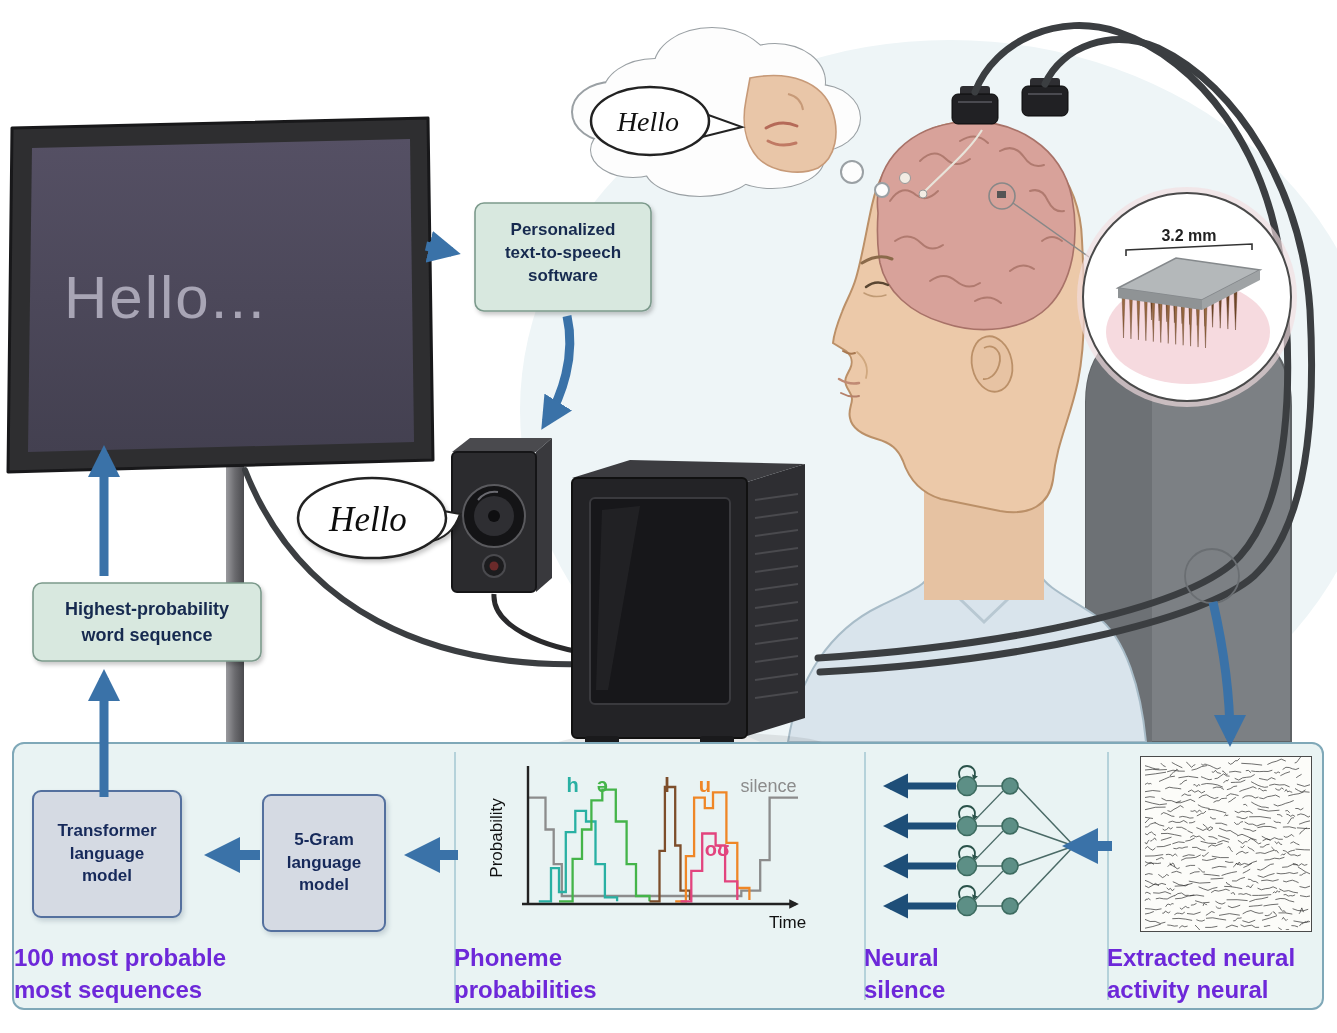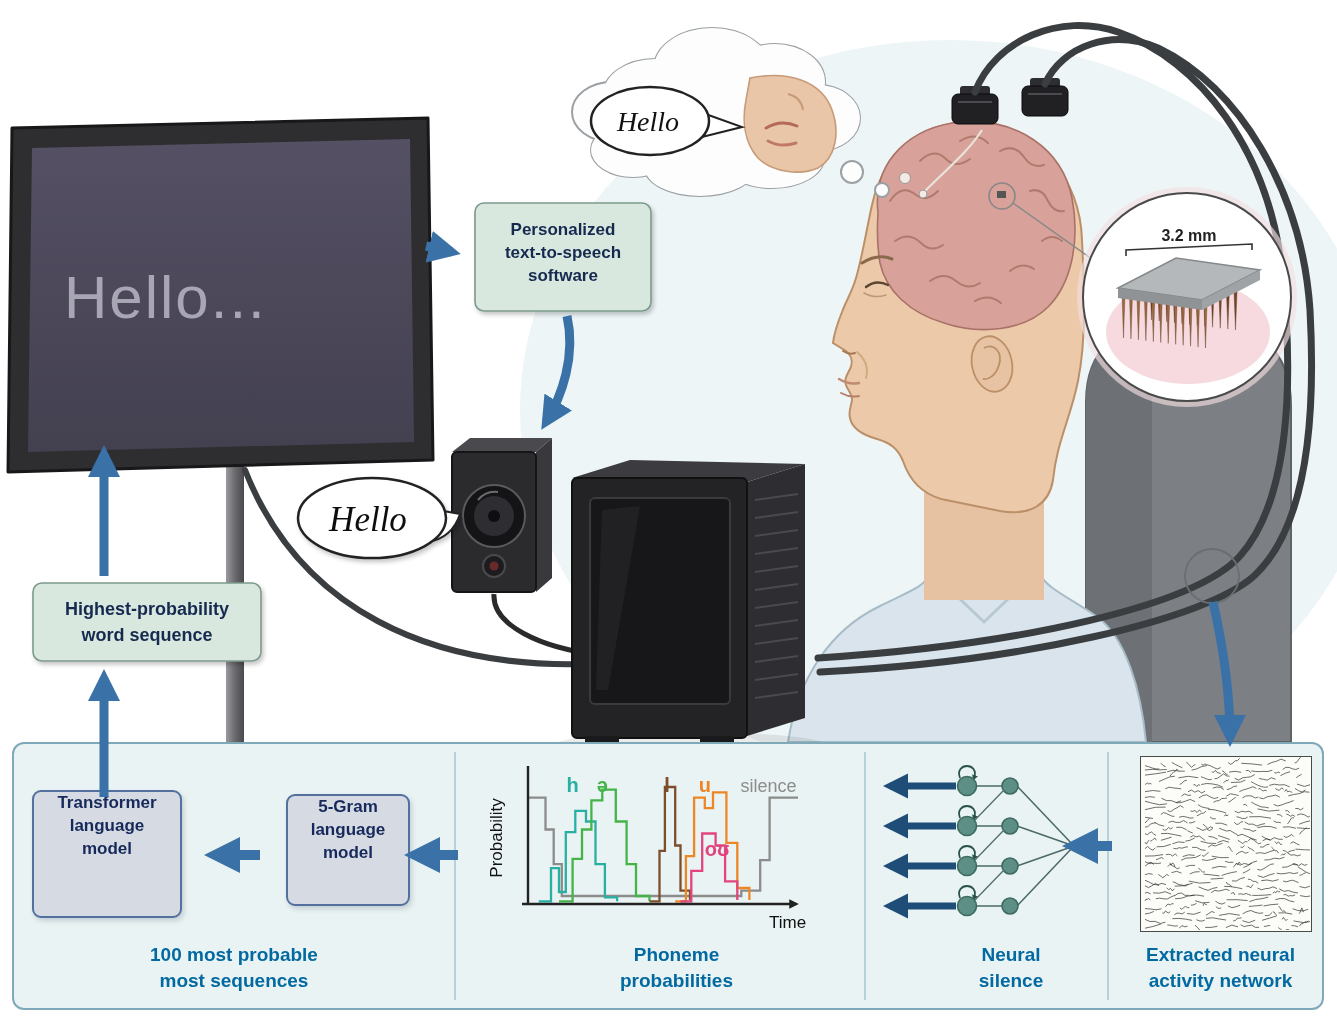--- a/index.html
+++ b/index.html
@@ -11,23 +11,23 @@
   }
   *{margin:0;padding:0;box-sizing:border-box}
   body{width:1337px;height:1033px;background:#fff;font-family:"Liberation Sans",sans-serif;overflow:hidden}
   .stage{position:relative;width:1337px;height:1033px;background:#fff}
   .scene{position:absolute;left:0;top:0;z-index:1}
   .overlay{position:absolute;left:0;top:0;z-index:5;pointer-events:none}
   .panel{position:absolute;left:12px;top:742px;width:1312px;height:268px;z-index:2;
     background:var(--panel-bg);border:2.5px solid var(--panel-border);border-radius:12px}
   .divider{position:absolute;top:8px;bottom:8px;width:1.5px;background:#b5d2da}
   .model-box{position:absolute;background:var(--model-bg);border:2px solid var(--model-border);
-    border-radius:9px;display:flex;align-items:flex-start;justify-content:center;text-align:center;
+    border-radius:9px;display:flex;align-items:center;justify-content:center;text-align:center;
     font-weight:bold;font-size:17px;line-height:1.35;color:#16295a;box-shadow:2px 3px 5px rgba(30,50,80,.18)}
-  .caption{position:absolute;top:198px;text-align:center;font-weight:bold;font-size:19px;line-height:1.35;color:#0369a1}
+  .caption{position:absolute;top:198px;text-align:left;font-weight:bold;font-size:24px;line-height:1.35;color:#6d28d9}
   .chart-svg,.nn-svg,.noise-wrap,.panel-arrows{position:absolute}
   .noise-wrap{background:#fcfcf9;border:1.5px solid #4a4a4a}
   .axis{stroke:#222;stroke-width:2.4;fill:none}
   .axis-label{font-size:17px;fill:#111}
   .svg-mint{fill:var(--mint-bg);stroke:var(--mint-border);stroke-width:1.6}
   .mint-text{font-size:17px;font-weight:bold;fill:#16294f;text-anchor:middle}
   .mint-text-lg{font-size:18px;font-weight:bold;fill:#16294f;text-anchor:middle}
   .blue-arrow{stroke:var(--arrow-blue);fill:none;stroke-width:9}
   .serif-it{font-family:"Liberation Serif",serif;font-style:italic;fill:#111}
 </style>
@@ -297,21 +297,21 @@
   <div class="divider" style="left:850px"></div>
   <div class="divider" style="left:1093px"></div>
 
   <div class="model-box" style="left:18px;top:46px;width:150px;height:128px">
     <div>
       <span>Transformer</span><br>
       <span>language</span><br>
       <span>model</span>
     </div>
   </div>
-  <div class="model-box" style="left:272px;top:50px;width:124px;height:112px">
+  <div class="model-box" style="left:248px;top:50px;width:124px;height:138px">
     <div>
       <span>5-Gram</span><br>
       <span>language</span><br>
       <span>model</span>
     </div>
   </div>
   <div class="caption" style="left:0;width:440px">
     <span>100 most probable</span><br>
     <span>most sequences</span>
   </div>
@@ -392,21 +392,21 @@
     <span>silence</span>
   </div>
 
   <div class="noise-wrap" style="left:1126px;top:12px;width:172px;height:176px">
     <svg width="169" height="173" viewBox="0 0 169 173">
       <path id="noise" fill="none" stroke="#2a2a2a" stroke-width="0.8" opacity="0.85" d="M 4.0 8.7 l 3.6 1.0 l 3.6 1.3 l 3.6 0.9 l 3.6 0.1M 19.8 6.1 l 2.4 2.5 l 2.4 1.1M 30.8 5.4 l 3.5 2.0 l 3.5 1.7 l 3.5 1.7M 45.3 5.2 l 1.8 1.3 l 1.8 2.3 l 1.8 1.5 l 1.8 -1.9 l 1.8 -0.8M 60.3 7.0 l 1.7 1.3 l 1.7 -1.1 l 1.7 0.1M 65.3 7.6 l 3.6 1.0 l 3.6 1.8 l 3.6 1.6 l 3.6 -1.4M 87.2 5.6 l 2.3 1.7 l 2.3 -1.1 l 2.3 -2.4 l 2.3 -0.1 l 2.3 -2.4M 100.3 6.3 l 10.4 0.6 l 10.4 1.2M 126.4 7.5 l 4.6 -2.1 l 4.6 -1.2 l 4.6 -2.1 l 4.6 2.0M 153.7 5.9 l 1.7 -0.4 l 1.7 -2.1 l 1.7 -2.4 l 1.7 -1.8 l 1.7 -0.7M 4.0 13.0 l 7.3 -0.7 l 7.3 0.6 l 7.3 -0.4M 26.1 14.8 l 5.9 -1.6 l 5.9 0.9 l 5.9 0.1M 50.6 13.2 l 5.1 -1.3 l 5.1 -2.4 l 5.1 -0.9M 70.8 14.8 l 1.8 0.5 l 1.8 -2.0 l 1.8 2.3 l 1.8 0.4 l 1.8 0.5M 81.1 14.2 l 1.1 -0.2 l 1.1 1.4 l 1.1 0.7 l 1.1 1.8 l 1.1 -0.8M 88.0 15.1 l 6.1 -0.8 l 6.1 1.0M 104.8 13.7 l 2.6 -0.3 l 2.6 2.3M 110.3 13.9 l 4.2 0.6 l 4.2 0.1 l 4.2 -0.2 l 4.2 0.1 l 4.2 -1.3M 133.3 15.5 l 1.9 0.7 l 1.9 -1.3 l 1.9 1.0M 141.6 12.5 l 3.3 -2.2 l 3.3 0.2 l 3.3 1.3 l 3.3 0.7 l 3.3 -1.3M 4.0 18.1 l 10.5 -1.3 l 10.5 -1.6M 29.0 19.0 l 1.7 -2.2 l 1.7 -1.5 l 1.7 -0.8 l 1.7 -2.3 l 1.7 1.6M 37.4 20.8 l 9.9 -1.5 l 9.9 1.4M 60.0 19.7 l 2.7 1.0 l 2.7 1.1 l 2.7 0.9 l 2.7 -0.4M 73.6 21.7 l 3.0 -0.5 l 3.0 -2.2 l 3.0 -2.1 l 3.0 2.0 l 3.0 0.3M 93.7 21.3 l 4.0 1.8 l 4.0 -2.3 l 4.0 -0.5 l 4.0 -0.5 l 4.0 -2.3M 118.1 21.4 l 4.1 0.9 l 4.1 0.8 l 4.1 -2.4 l 4.1 1.6M 139.4 18.7 l 4.8 -2.4 l 4.8 -1.6M 155.2 20.7 l 2.7 -1.8 l 2.7 -1.6M 4.0 27.5 l 1.3 -0.8 l 1.3 -0.6 l 1.3 0.9 l 1.3 -0.6 l 1.3 0.6M 18.0 24.5 l 5.3 -2.3 l 5.3 -2.3 l 5.3 -0.7M 38.7 27.3 l 1.8 -0.6 l 1.8 -2.0 l 1.8 -1.1 l 1.8 -0.4M 52.4 27.9 l 1.7 -0.3 l 1.7 1.9 l 1.7 -1.9 l 1.7 1.0M 60.3 27.5 l 5.4 -1.0 l 5.4 0.4 l 5.4 1.0 l 5.4 2.3M 82.4 25.7 l 1.3 -0.8 l 1.3 -1.5 l 1.3 0.6 l 1.3 -1.6M 89.9 25.5 l 4.8 -0.2 l 4.8 -0.2 l 4.8 -2.0M 110.1 24.7 l 3.4 1.8 l 3.4 1.8 l 3.4 1.2 l 3.4 0.8 l 3.4 -0.5M 128.2 28.4 l 5.1 -1.2 l 5.1 0.8 l 5.1 -0.3 l 5.1 2.2M 155.9 27.1 l 7.6 2.3 l 7.6 -2.3M 4.0 34.7 l 7.7 -1.2 l 7.7 0.8M 24.2 31.8 l 4.0 -1.6 l 4.0 0.7 l 4.0 0.4 l 4.0 0.6M 47.0 34.8 l 3.4 -1.8 l 3.4 2.2 l 3.4 -1.6 l 3.4 2.4 l 3.4 -1.8M 71.8 31.1 l 3.7 -1.0 l 3.7 0.2 l 3.7 2.2M 85.9 32.7 l 3.4 -1.0 l 3.4 -2.2 l 3.4 -0.5M 98.4 34.6 l 3.4 -1.5 l 3.4 -1.0 l 3.4 -1.1 l 3.4 -1.3 l 3.4 1.7M 117.2 32.0 l 1.7 -0.6 l 1.7 1.8 l 1.7 0.7 l 1.7 -0.7 l 1.7 0.5M 134.3 31.5 l 2.1 1.3 l 2.1 0.4 l 2.1 -2.4 l 2.1 1.6M 143.7 34.5 l 1.5 -2.0 l 1.5 2.4 l 1.5 -0.8 l 1.5 0.7 l 1.5 0.5M 154.0 31.5 l 3.5 2.1 l 3.5 1.5 l 3.5 -2.3M 4.0 40.5 l 4.9 -0.8 l 4.9 0.6M 20.5 41.2 l 4.9 2.4 l 4.9 -0.0 l 4.9 1.9 l 4.9 -1.7M 40.5 39.0 l 3.2 -2.1 l 3.2 1.4 l 3.2 -0.1M 57.8 41.0 l 3.9 -2.4 l 3.9 -0.8 l 3.9 2.3 l 3.9 1.4 l 3.9 -1.1M 85.3 39.2 l 4.1 -2.4 l 4.1 0.7 l 4.1 1.1M 101.4 41.0 l 3.2 -1.9 l 3.2 -0.4 l 3.2 0.4 l 3.2 1.9 l 3.2 -1.0M 118.3 40.8 l 4.1 0.9 l 4.1 -2.0 l 4.1 -0.7 l 4.1 -0.9 l 4.1 2.1M 147.3 38.8 l 5.3 -1.3 l 5.3 -0.8 l 5.3 -2.0 l 5.3 0.5M 4.0 44.2 l 7.3 2.0 l 7.3 1.5 l 7.3 -0.9M 34.9 45.7 l 4.8 0.0 l 4.8 -1.6 l 4.8 -1.7 l 4.8 2.3M 56.9 47.7 l 3.9 2.2 l 3.9 1.0 l 3.9 0.6M 72.5 45.4 l 2.7 -1.5 l 2.7 -0.2 l 2.7 -2.1 l 2.7 -0.2 l 2.7 -0.3M 87.3 45.2 l 2.5 -1.3 l 2.5 -2.0 l 2.5 -1.5M 102.3 47.7 l 2.0 -0.4 l 2.0 1.7M 110.3 45.0 l 3.5 2.1 l 3.5 1.6 l 3.5 1.3 l 3.5 0.2 l 3.5 0.7M 132.7 47.4 l 4.0 1.6 l 4.0 -1.1 l 4.0 -1.6 l 4.0 -1.1 l 4.0 -1.7M 4.0 52.7 l 10.3 -2.4 l 10.3 -0.2M 26.5 53.6 l 3.2 1.0 l 3.2 -2.3 l 3.2 -1.6 l 3.2 -2.1 l 3.2 2.0M 49.5 54.0 l 2.2 0.3 l 2.2 -0.8 l 2.2 2.0 l 2.2 -2.5 l 2.2 1.8M 67.2 52.6 l 3.6 -0.1 l 3.6 0.5 l 3.6 1.0 l 3.6 0.8 l 3.6 1.3M 93.7 54.1 l 3.6 1.7 l 3.6 -1.6 l 3.6 0.7 l 3.6 -0.7 l 3.6 2.3M 116.6 51.9 l 10.9 2.2 l 10.9 -0.9M 144.3 53.9 l 2.2 -0.4 l 2.2 2.3M 154.3 51.5 l 2.7 -0.0 l 2.7 1.4 l 2.7 -1.8M 4.0 60.3 l 4.0 0.6 l 4.0 0.6M 19.9 57.4 l 2.7 -1.8 l 2.7 0.9 l 2.7 1.3 l 2.7 1.3 l 2.7 0.3M 38.1 60.2 l 3.6 -0.8 l 3.6 0.6 l 3.6 1.1 l 3.6 -0.3M 55.8 58.9 l 2.3 -1.1 l 2.3 -1.4 l 2.3 -0.2 l 2.3 -2.1M 69.0 59.9 l 2.9 2.0 l 2.9 -0.2M 83.3 59.2 l 0.8 -1.1 l 0.8 -0.5 l 0.8 1.4 l 0.8 -0.9 l 0.8 0.0M 95.5 59.8 l 2.8 0.5 l 2.8 1.2 l 2.8 0.1 l 2.8 -1.6M 108.2 59.8 l 10.9 -0.2 l 10.9 1.6M 136.1 57.5 l 1.7 0.2 l 1.7 0.2 l 1.7 2.0M 145.3 57.1 l 2.2 0.7 l 2.2 1.5 l 2.2 -1.3 l 2.2 1.6M 156.1 58.1 l 3.7 -1.2 l 3.7 0.9 l 3.7 2.3 l 3.7 -2.1 l 3.7 -2.3M 4.0 66.0 l 2.3 -2.4 l 2.3 -2.4M 13.6 65.4 l 4.8 2.5 l 4.8 1.2M 27.5 65.4 l 3.8 -1.2 l 3.8 1.2 l 3.8 -0.0 l 3.8 -1.9 l 3.8 2.4M 48.0 65.9 l 3.1 -0.2 l 3.1 -1.3M 61.9 67.1 l 2.5 2.1 l 2.5 2.4 l 2.5 -1.8 l 2.5 1.1M 74.4 66.3 l 5.9 -0.1 l 5.9 2.0M 93.2 65.2 l 2.2 2.1 l 2.2 -0.2 l 2.2 -2.0 l 2.2 -0.5M 103.6 64.9 l 4.1 2.3 l 4.1 -0.1 l 4.1 1.9 l 4.1 -1.6 l 4.1 -0.8M 132.7 63.9 l 2.4 1.4 l 2.4 -0.0 l 2.4 0.6M 146.5 67.0 l 1.3 -1.7 l 1.3 -2.1 l 1.3 -2.0 l 1.3 -0.4 l 1.3 0.1M 158.1 67.2 l 6.0 -2.2 l 6.0 -1.4 l 6.0 -2.2M 4.0 70.0 l 2.7 -0.3 l 2.7 -2.5 l 2.7 -1.0 l 2.7 -0.5M 21.7 72.1 l 2.0 1.2 l 2.0 -0.9 l 2.0 -1.9 l 2.0 1.5 l 2.0 -1.5M 35.3 70.3 l 5.2 -0.0 l 5.2 2.5M 46.4 73.6 l 2.7 1.4 l 2.7 1.1M 55.4 70.6 l 3.3 1.3 l 3.3 1.6 l 3.3 -1.7 l 3.3 1.8 l 3.3 -2.2M 78.1 71.2 l 3.7 1.5 l 3.7 1.3 l 3.7 -0.5 l 3.7 2.3 l 3.7 2.1M 102.4 71.6 l 3.2 0.7 l 3.2 0.5 l 3.2 1.6 l 3.2 -1.1M 116.4 70.7 l 6.4 -1.3 l 6.4 0.1 l 6.4 1.8M 141.9 70.1 l 6.5 -0.3 l 6.5 1.5M 155.9 70.8 l 10.3 0.8 l 10.3 -0.4M 4.0 76.6 l 2.2 1.2 l 2.2 -2.0 l 2.2 -0.8 l 2.2 2.1 l 2.2 1.3M 20.0 76.6 l 6.8 -0.2 l 6.8 1.3 l 6.8 1.4M 49.2 80.4 l 3.0 -1.9 l 3.0 1.4 l 3.0 -0.9 l 3.0 2.2 l 3.0 2.3M 67.5 79.5 l 4.5 0.5 l 4.5 2.2M 77.1 78.5 l 5.8 1.9 l 5.8 2.1M 96.1 78.9 l 4.9 -1.6 l 4.9 2.0 l 4.9 2.2 l 4.9 1.6M 120.8 79.2 l 4.2 2.4 l 4.2 1.3 l 4.2 -2.2 l 4.2 1.5 l 4.2 0.1M 142.8 79.2 l 2.0 1.1 l 2.0 -0.4 l 2.0 -1.3 l 2.0 -1.1 l 2.0 2.1M 158.6 77.3 l 1.5 -2.3 l 1.5 -1.0 l 1.5 -1.4 l 1.5 -1.2 l 1.5 -0.5M 4.0 85.2 l 1.4 1.9 l 1.4 -2.4 l 1.4 -1.8M 9.3 84.1 l 1.5 -0.4 l 1.5 -1.5 l 1.5 -1.2 l 1.5 2.3M 19.9 83.3 l 5.3 -1.5 l 5.3 -1.7M 31.4 86.8 l 6.1 -1.9 l 6.1 0.6M 44.3 84.2 l 4.7 -0.9 l 4.7 -2.3M 59.6 84.3 l 7.8 1.9 l 7.8 0.3M 76.5 85.6 l 5.7 -2.1 l 5.7 1.7M 96.9 83.3 l 2.4 1.5 l 2.4 1.8 l 2.4 -2.0 l 2.4 0.2M 107.2 83.8 l 2.6 -2.3 l 2.6 1.3 l 2.6 2.0 l 2.6 2.0 l 2.6 -0.9M 121.6 83.8 l 4.0 -2.0 l 4.0 1.5M 133.9 84.4 l 1.8 2.3 l 1.8 -1.8 l 1.8 2.3 l 1.8 0.3M 149.4 86.3 l 3.0 -1.5 l 3.0 1.8 l 3.0 1.3M 4.0 91.6 l 2.6 -2.1 l 2.6 2.3 l 2.6 1.4 l 2.6 -2.3M 15.7 89.8 l 7.1 -0.3 l 7.1 -2.2M 32.4 91.3 l 2.9 0.5 l 2.9 -1.1 l 2.9 0.5 l 2.9 -1.0 l 2.9 -0.3M 51.1 90.4 l 4.5 0.0 l 4.5 2.4 l 4.5 0.6M 67.1 90.2 l 3.6 -2.3 l 3.6 1.1 l 3.6 -1.5 l 3.6 -1.1M 86.6 90.4 l 1.0 -0.7 l 1.0 0.5 l 1.0 2.4 l 1.0 1.2 l 1.0 1.1M 99.5 89.9 l 2.0 0.7 l 2.0 -2.1M 106.8 89.8 l 1.3 1.2 l 1.3 0.7 l 1.3 0.5 l 1.3 1.0 l 1.3 1.1M 118.9 89.9 l 3.2 0.2 l 3.2 -2.3 l 3.2 -0.6M 130.4 90.0 l 1.8 1.7 l 1.8 2.1 l 1.8 -0.1 l 1.8 2.5M 141.9 93.4 l 2.4 0.6 l 2.4 1.6 l 2.4 -1.4 l 2.4 -0.7 l 2.4 -0.4M 154.5 92.1 l 8.8 0.7 l 8.8 0.2M 4.0 99.1 l 9.1 -0.2 l 9.1 -1.3M 24.9 97.7 l 2.3 -0.4 l 2.3 0.3 l 2.3 1.4 l 2.3 -2.2 l 2.3 2.2M 41.6 99.6 l 6.0 -1.8 l 6.0 0.6M 61.0 98.5 l 2.2 0.8 l 2.2 -2.3 l 2.2 -1.5M 70.8 99.2 l 8.5 1.4 l 8.5 0.0M 95.0 97.7 l 3.1 -2.3 l 3.1 -1.1 l 3.1 1.9 l 3.1 -0.9M 114.7 96.3 l 4.6 -0.6 l 4.6 0.8 l 4.6 -1.8 l 4.6 -1.5M 140.0 98.5 l 1.5 -1.5 l 1.5 1.0 l 1.5 -1.9M 146.6 96.1 l 3.3 2.0 l 3.3 -0.3 l 3.3 1.1 l 3.3 -1.1M 4.0 104.6 l 3.0 1.5 l 3.0 -0.8 l 3.0 2.2M 15.0 102.8 l 1.9 -0.7 l 1.9 -0.9 l 1.9 -0.6 l 1.9 1.2M 28.9 105.8 l 1.0 2.4 l 1.0 -1.7 l 1.0 -0.5 l 1.0 1.3 l 1.0 2.5M 40.1 103.3 l 4.9 -2.2 l 4.9 -0.2 l 4.9 -0.6 l 4.9 -2.4M 61.0 102.7 l 4.8 0.8 l 4.8 -1.0 l 4.8 -1.2M 84.1 104.4 l 4.1 1.0 l 4.1 -0.2M 95.0 106.3 l 4.2 1.8 l 4.2 -1.7 l 4.2 1.2 l 4.2 -2.3 l 4.2 -1.3M 123.4 103.0 l 5.0 -0.3 l 5.0 -1.5 l 5.0 0.6 l 5.0 -1.5M 151.8 106.4 l 2.9 0.7 l 2.9 1.7 l 2.9 -2.1 l 2.9 1.6 l 2.9 -0.8M 4.0 109.1 l 3.2 -2.4 l 3.2 -0.4 l 3.2 -0.0 l 3.2 0.2 l 3.2 -0.5M 26.7 109.7 l 2.4 -2.5 l 2.4 1.5 l 2.4 1.3 l 2.4 1.8 l 2.4 -1.1M 44.7 109.5 l 4.7 -1.1 l 4.7 -0.0M 57.4 110.8 l 2.2 2.4 l 2.2 1.9 l 2.2 -0.2M 70.8 111.2 l 7.3 -1.8 l 7.3 0.7M 92.2 110.1 l 1.5 -1.3 l 1.5 -2.3 l 1.5 1.0 l 1.5 -2.4 l 1.5 2.2M 102.4 110.5 l 4.2 -1.8 l 4.2 -2.4M 116.3 112.3 l 3.3 0.8 l 3.3 -1.5 l 3.3 -2.2 l 3.3 -2.0 l 3.3 -0.5M 141.1 110.3 l 5.2 -0.4 l 5.2 -2.4 l 5.2 0.3M 156.9 109.9 l 3.7 2.3 l 3.7 2.5 l 3.7 1.7 l 3.7 1.6M 4.0 117.7 l 3.8 -1.1 l 3.8 0.7M 17.3 117.4 l 2.1 1.5 l 2.1 1.7 l 2.1 -1.1 l 2.1 -2.0 l 2.1 1.1M 30.5 115.7 l 5.0 -1.4 l 5.0 1.8M 48.8 116.9 l 4.9 -1.9 l 4.9 -0.3M 62.6 117.2 l 8.0 0.7 l 8.0 1.0M 80.6 118.5 l 5.1 -1.7 l 5.1 -1.3 l 5.1 -0.9M 101.8 116.2 l 3.7 -1.8 l 3.7 -2.2M 116.7 118.6 l 5.6 1.8 l 5.6 -2.3 l 5.6 -1.6M 135.6 116.2 l 4.3 0.6 l 4.3 -0.3 l 4.3 -0.9 l 4.3 1.0 l 4.3 -0.9M 158.5 118.2 l 2.1 -0.2 l 2.1 -1.5 l 2.1 -0.7M 4.0 123.3 l 4.2 1.8 l 4.2 2.3 l 4.2 0.4 l 4.2 -1.4 l 4.2 1.2M 31.8 124.7 l 3.1 1.3 l 3.1 1.7 l 3.1 0.4 l 3.1 0.9 l 3.1 -1.6M 47.8 124.1 l 10.8 2.0 l 10.8 -0.6M 69.6 122.0 l 6.4 -0.3 l 6.4 -0.5M 85.2 125.0 l 1.4 2.1 l 1.4 0.2 l 1.4 1.3 l 1.4 0.7M 91.0 123.9 l 4.3 0.1 l 4.3 -2.4 l 4.3 -1.2M 106.9 122.2 l 2.6 0.3 l 2.6 1.8 l 2.6 0.2 l 2.6 1.7M 120.2 123.7 l 5.8 -0.7 l 5.8 1.1 l 5.8 -1.5M 142.1 124.0 l 3.1 0.9 l 3.1 -1.0 l 3.1 -0.7 l 3.1 1.1 l 3.1 1.4M 4.0 128.8 l 3.5 1.8 l 3.5 -1.9 l 3.5 -2.3 l 3.5 2.4M 25.7 130.8 l 1.9 1.8 l 1.9 -1.2 l 1.9 2.5 l 1.9 -2.1M 33.7 129.2 l 8.9 -0.5 l 8.9 -2.4M 57.6 129.8 l 4.7 2.0 l 4.7 1.6 l 4.7 -2.0 l 4.7 -1.0M 83.2 129.4 l 6.0 0.2 l 6.0 0.9 l 6.0 1.2M 105.3 129.6 l 1.4 -0.5 l 1.4 0.3 l 1.4 1.6 l 1.4 -2.4 l 1.4 -1.0M 116.5 131.1 l 3.9 1.7 l 3.9 -1.1 l 3.9 -0.4 l 3.9 -1.5 l 3.9 1.8M 138.2 131.8 l 4.7 2.5 l 4.7 -0.7 l 4.7 1.6 l 4.7 0.7M 158.5 129.5 l 5.6 1.3 l 5.6 -1.9 l 5.6 -0.1M 4.0 136.3 l 1.9 -1.1 l 1.9 0.8 l 1.9 1.0M 12.1 135.8 l 6.0 0.4 l 6.0 -1.5 l 6.0 2.3M 33.3 139.0 l 3.6 -2.4 l 3.6 -0.6 l 3.6 2.4 l 3.6 -0.1M 48.5 138.9 l 7.3 -0.9 l 7.3 1.2M 70.1 135.6 l 3.7 -2.2 l 3.7 0.7 l 3.7 -0.8 l 3.7 -1.1 l 3.7 1.4M 89.8 136.2 l 1.0 0.2 l 1.0 -0.8 l 1.0 0.2 l 1.0 2.1M 97.3 137.1 l 2.6 -0.3 l 2.6 0.6 l 2.6 -0.9 l 2.6 1.0 l 2.6 1.0M 111.3 138.4 l 6.3 -0.0 l 6.3 -0.3 l 6.3 -0.5M 131.8 136.2 l 1.5 -1.4 l 1.5 1.0 l 1.5 -2.1 l 1.5 1.5 l 1.5 -1.2M 142.6 137.8 l 2.3 -0.3 l 2.3 1.6 l 2.3 -0.5 l 2.3 0.3 l 2.3 -1.1M 159.0 138.6 l 6.3 1.1 l 6.3 -1.2 l 6.3 -1.9M 4.0 143.9 l 1.1 -1.8 l 1.1 0.3 l 1.1 -0.9 l 1.1 0.7 l 1.1 0.7M 14.8 141.8 l 3.8 -0.7 l 3.8 0.7 l 3.8 0.2 l 3.8 -2.0 l 3.8 -1.7M 34.1 141.8 l 6.4 -0.6 l 6.4 -2.1 l 6.4 -1.2M 54.1 143.7 l 7.2 2.2 l 7.2 -0.6M 74.4 144.2 l 3.3 2.0 l 3.3 0.9 l 3.3 -1.5M 85.6 142.8 l 10.5 -0.1 l 10.5 0.9M 108.3 144.7 l 6.3 -2.2 l 6.3 -0.8 l 6.3 -1.6M 134.4 142.6 l 4.7 -1.1 l 4.7 0.2 l 4.7 2.1 l 4.7 1.1M 4.0 151.6 l 5.5 0.4 l 5.5 0.8 l 5.5 -1.0M 24.6 149.8 l 1.6 -2.3 l 1.6 -0.3 l 1.6 0.7 l 1.6 -1.3 l 1.6 0.3M 38.9 150.9 l 1.9 1.4 l 1.9 -1.7 l 1.9 -1.2 l 1.9 1.2 l 1.9 0.1M 49.9 148.2 l 2.8 -0.4 l 2.8 -1.4M 62.1 148.9 l 0.8 -2.5 l 0.8 0.3 l 0.8 0.6 l 0.8 0.1 l 0.8 0.7M 74.8 149.4 l 1.8 1.6 l 1.8 0.4 l 1.8 -0.5M 86.9 148.9 l 4.1 1.8 l 4.1 -1.0 l 4.1 -1.5M 107.9 149.5 l 4.5 -0.5 l 4.5 -0.3 l 4.5 -0.7M 122.5 149.0 l 7.4 -1.3 l 7.4 -0.6M 137.6 149.0 l 1.4 1.8 l 1.4 2.3 l 1.4 1.2 l 1.4 -0.6 l 1.4 1.8M 151.6 151.7 l 5.2 1.8 l 5.2 0.4 l 5.2 -1.6M 4.0 157.0 l 4.4 -0.8 l 4.4 -1.7M 21.3 156.2 l 1.6 -0.1 l 1.6 -2.1 l 1.6 1.3 l 1.6 0.6 l 1.6 -1.3M 33.4 157.7 l 2.6 -1.6 l 2.6 0.2 l 2.6 0.6 l 2.6 -1.8M 46.0 156.5 l 6.8 0.8 l 6.8 -2.2M 64.9 158.4 l 2.9 -1.9 l 2.9 -2.0 l 2.9 1.1M 78.0 158.4 l 10.4 -1.8 l 10.4 1.6M 101.7 156.8 l 4.1 -2.2 l 4.1 -1.1 l 4.1 1.8 l 4.1 1.0 l 4.1 -0.4M 123.8 158.4 l 2.4 0.3 l 2.4 -0.8 l 2.4 -2.3M 131.7 154.9 l 1.4 0.1 l 1.4 2.1 l 1.4 1.3M 137.5 155.9 l 6.9 -0.0 l 6.9 1.2M 158.1 156.8 l 0.9 -1.3 l 0.9 -2.4 l 0.9 -2.2 l 0.9 2.5 l 0.9 1.8M 4.0 162.4 l 5.1 2.1 l 5.1 -0.1 l 5.1 2.1 l 5.1 -1.3M 31.3 161.7 l 6.6 -0.3 l 6.6 0.7 l 6.6 1.3M 55.4 162.7 l 2.8 1.1 l 2.8 0.3 l 2.8 -1.1M 65.0 161.3 l 6.7 -0.5 l 6.7 1.2 l 6.7 1.0M 92.2 163.9 l 2.1 -0.3 l 2.1 -2.4 l 2.1 -0.0 l 2.1 -0.4M 101.4 163.7 l 6.4 1.9 l 6.4 -2.4M 121.0 163.3 l 7.4 -2.1 l 7.4 -2.4M 141.0 162.4 l 1.4 -2.0 l 1.4 2.1 l 1.4 1.0 l 1.4 -1.4M 152.5 163.9 l 10.5 1.8 l 10.5 -2.1M 4.0 171.2 l 7.9 -1.7 l 7.9 -2.4M 26.3 168.0 l 3.5 0.3 l 3.5 0.8 l 3.5 -0.3M 38.2 171.0 l 2.8 -2.3 l 2.8 1.1 l 2.8 -0.7M 54.1 168.0 l 1.8 2.0 l 1.8 1.7 l 1.8 2.4 l 1.8 1.5M 64.2 170.4 l 6.1 0.0 l 6.1 -1.1M 84.8 170.6 l 6.1 -2.5 l 6.1 1.8M 99.6 167.8 l 3.7 1.8 l 3.7 -0.9 l 3.7 -0.5 l 3.7 2.2 l 3.7 -0.1M 122.9 169.4 l 2.1 -0.1 l 2.1 -0.7 l 2.1 -0.0M 137.3 170.6 l 2.7 1.8 l 2.7 2.4 l 2.7 -2.2 l 2.7 0.1M 150.4 168.6 l 3.3 0.2 l 3.3 1.1M 158.4 169.1 l 1.8 -2.3 l 1.8 -0.2 l 1.8 -1.8 l 1.8 0.2 l 1.8 -1.2"></path>
     </svg>
   </div>
   <div class="caption" style="left:1093px;width:227px">
     <span>Extracted neural</span><br>
-    <span>activity network</span>
+    <span>activity neural</span>
   </div>
 
   <svg class="panel-arrows" style="left:0;top:0" width="1307" height="263" viewBox="0 0 1307 263">
     <defs>
       <marker id="mBlueP" markerWidth="3.6" markerHeight="3.6" refX="2.6" refY="1.8" orient="auto" markerUnits="strokeWidth">
         <path d="M0,0 L3.6,1.8 L0,3.6 Z" fill="#3a72a8"></path>
       </marker>
     </defs>
     <line x1="246" y1="111" x2="200" y2="111" stroke="#3a72a8" stroke-width="10" marker-end="url(#mBlueP)"></line>
     <line x1="444" y1="111" x2="400" y2="111" stroke="#3a72a8" stroke-width="10" marker-end="url(#mBlueP)"></line>

